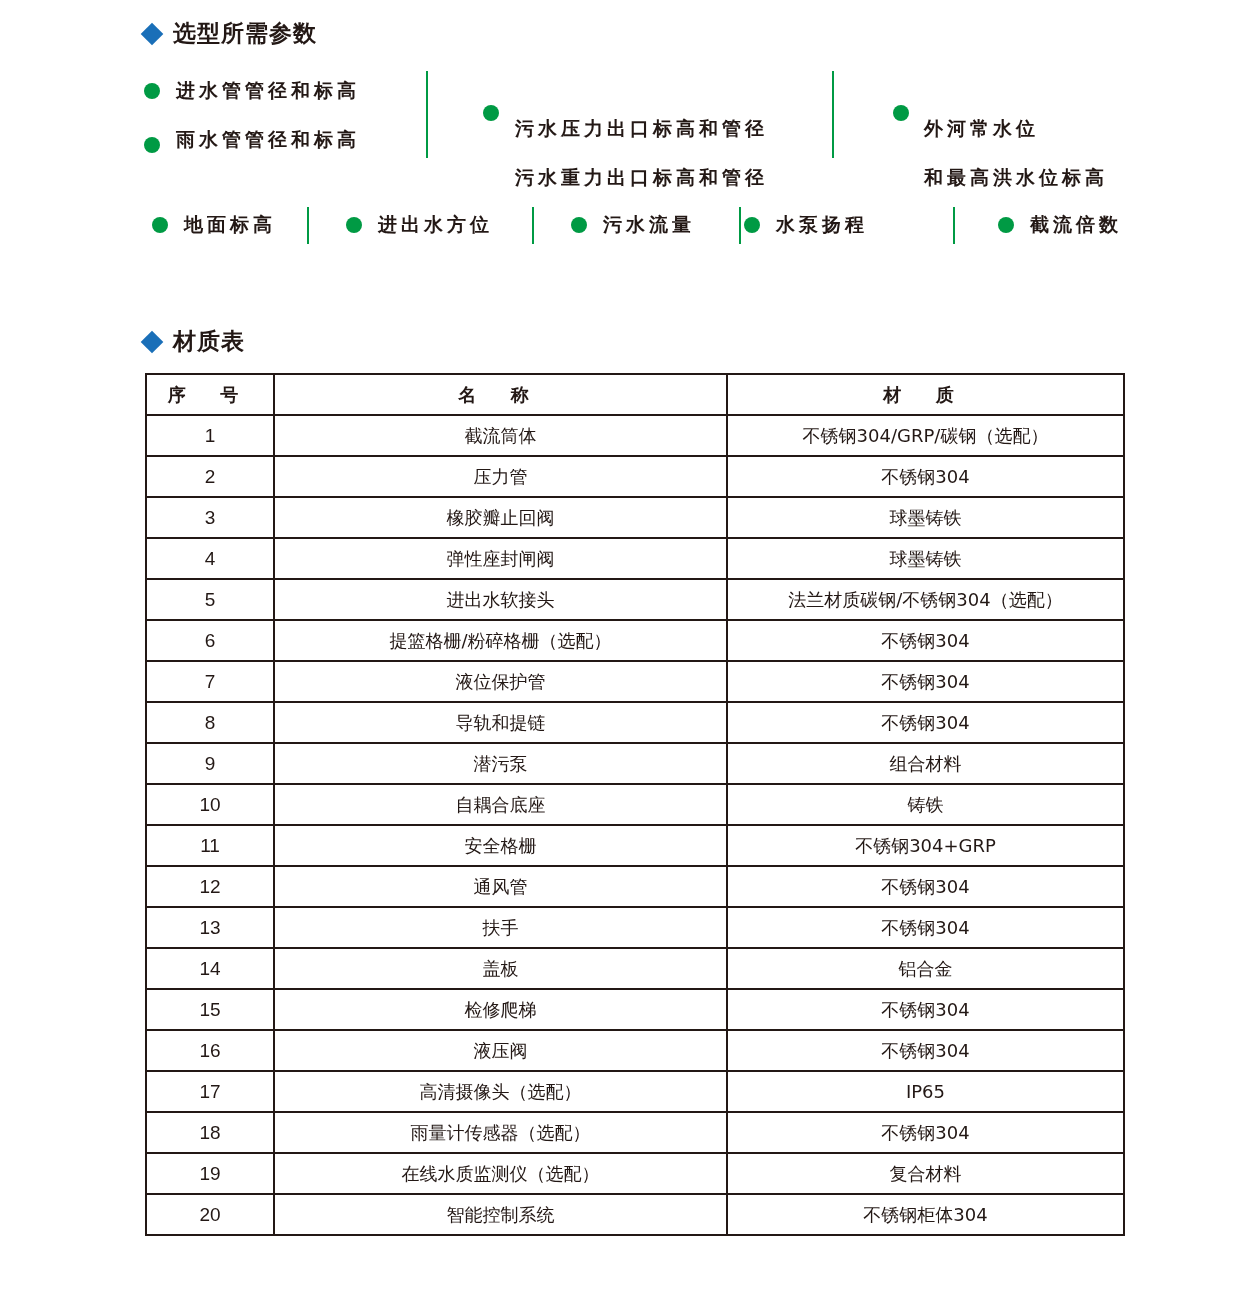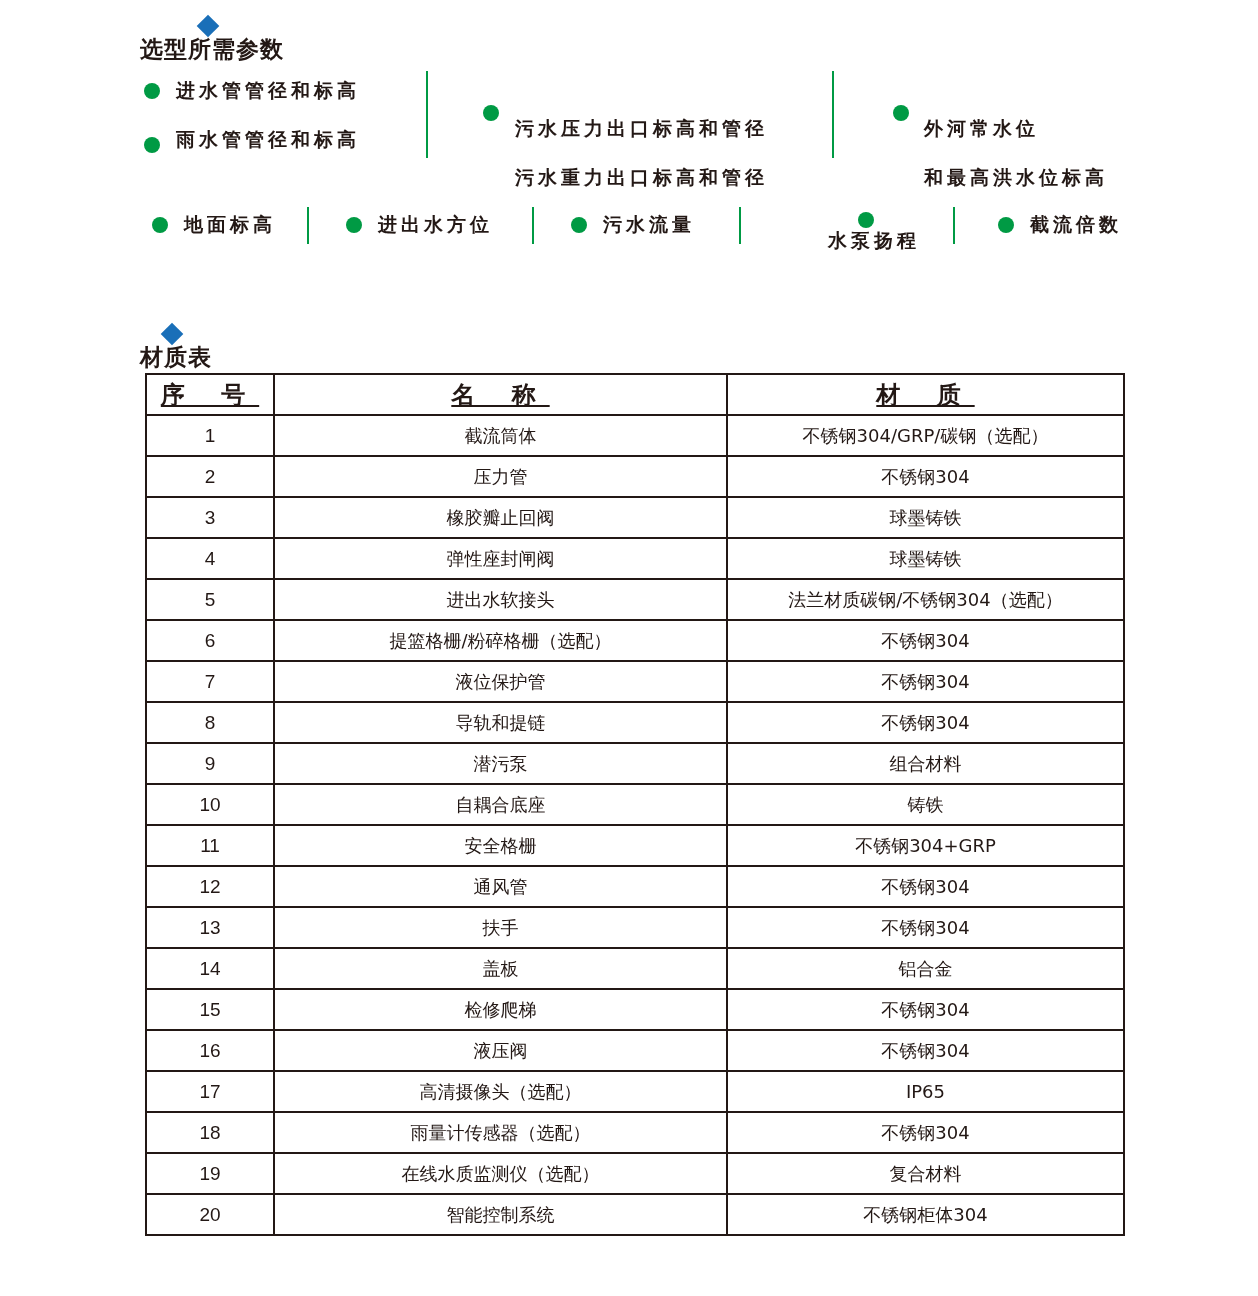--- a/index.html
+++ b/index.html
@@ -1,29 +1,29 @@
 <!DOCTYPE html>
 <html><head>
 <meta charset="utf-8">
 <style>
   html, body { margin:0; padding:0; background:#ffffff; }
   body { width:1258px; height:1296px; position:relative; overflow:hidden;
          font-family:"DejaVu Sans","Liberation Sans",sans-serif; color:#231815; }
-  .section-title { position:absolute; left:140px; display:flex; align-items:center;flex-direction:column; }
+  .section-title { position:absolute; left:140px; display:flex; align-items:center; }
   .diamond { width:16px; height:16px; background:#1a6fb8; transform:rotate(45deg); margin:0 13px 0 4px; }
   .section-title .txt { font-size:23px; font-weight:bold; letter-spacing:1px; }
   .dot { width:16px; height:16px; border-radius:50%; background:#009a44; display:inline-block; }
   .param { position:absolute; display:flex; align-items:center; font-size:19px; font-weight:bold; letter-spacing:4px; }
   .param .dot { margin-right:16px; }
   .vline { position:absolute; width:2px; background:#009a44; }
   .ptext { position:absolute; font-size:19px; font-weight:bold; letter-spacing:4px; white-space:nowrap;margin-top:38px; }
   .pdot { position:absolute; }
   table.mat { position:absolute; left:145px; top:373px; width:978px; border-collapse:collapse; table-layout:fixed; }
   table.mat td, table.mat th { border:2px solid #231815; text-align:center; padding:0; font-size:18px; font-weight:normal; height:39px; }
-  table.mat th { font-size:24px; font-weight:bold; height:39px; letter-spacing:14px;text-decoration:underline; }
+  table.mat th { font-size:18px; font-weight:bold; height:39px; letter-spacing:14px; }
   table.mat td.num { font-family:"Liberation Sans",sans-serif; font-size:19px; }
 </style>
 </head>
 <body>
 
 <div class="section-title" style="top:18px;">
   <span class="diamond"></span>
   <span class="txt">选型所需参数</span>
 </div>
 
@@ -54,21 +54,21 @@
 <div class="param" style="left:346px; top:212px;">
   <span class="dot"></span>
   <span>进出水方位</span>
 </div>
 <div class="vline" style="left:532px; top:207px; height:37px;"></div>
 <div class="param" style="left:571px; top:212px;">
   <span class="dot"></span>
   <span>污水流量</span>
 </div>
 <div class="vline" style="left:739px; top:207px; height:37px;"></div>
-<div class="param" style="left:828px; top:212px;flex-direction:column;">
+<div class="param" style="left:744px; top:212px;">
   <span class="dot"></span>
   <span>水泵扬程</span>
 </div>
 <div class="vline" style="left:953px; top:207px; height:37px;"></div>
 <div class="param" style="left:998px; top:212px;">
   <span class="dot"></span>
   <span>截流倍数</span>
 </div>
 
 <div class="section-title" style="top:326px;">

